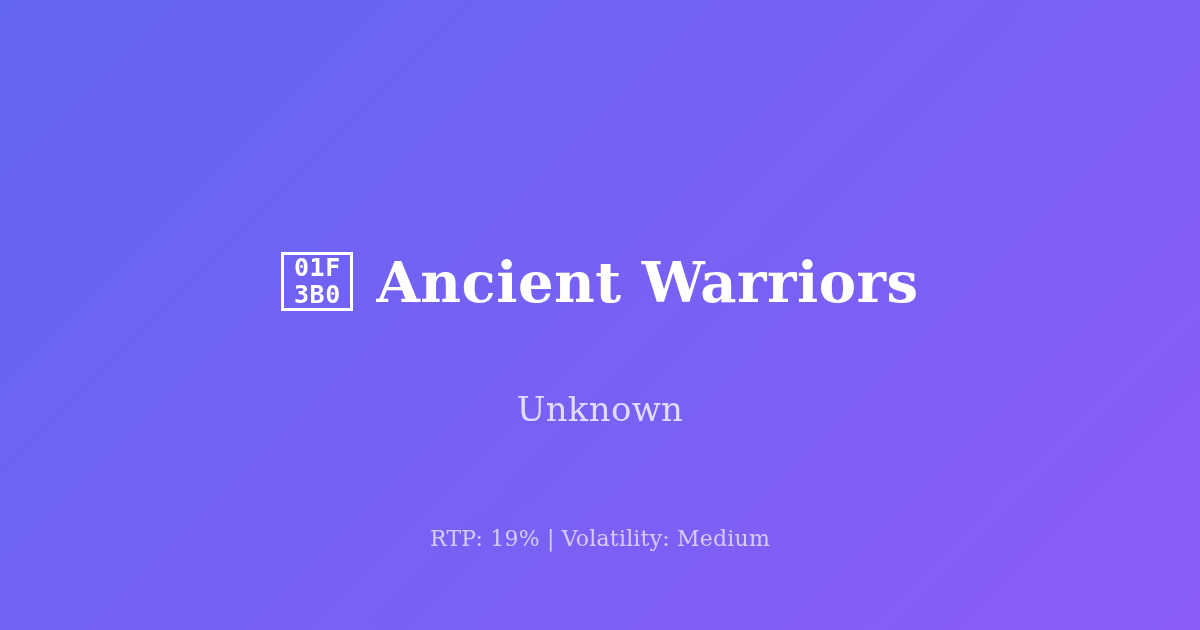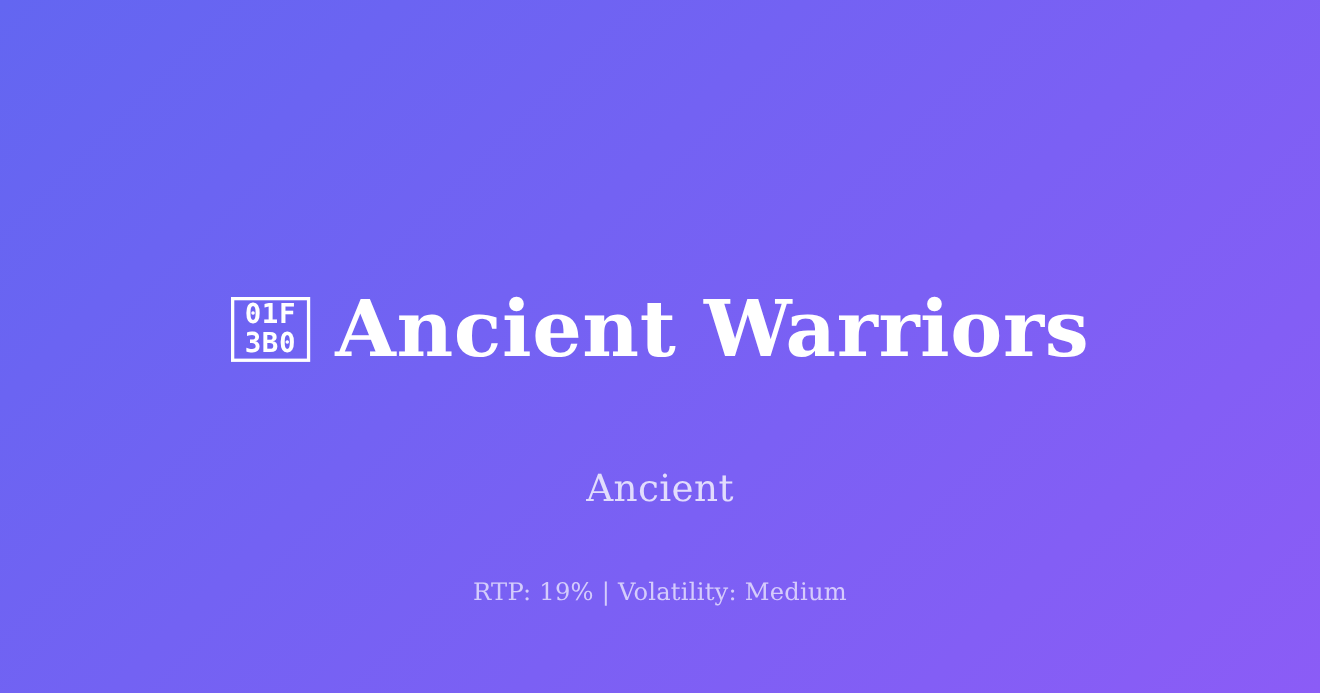--- a/index.html
+++ b/index.html
@@ -46,21 +46,21 @@
     gap: 23px;
     line-height: 1;
     white-space: nowrap;
   }
 
   
   .tofu-glyph {
     display: inline-flex;
     flex-direction: column;
     align-items: center;
-    justify-content: flex-start;
+    justify-content: space-between;
     box-sizing: border-box;
     width: 72px;
     height: 59px;
     border: 3px solid #ffffff;
     font-family: "DejaVu Sans Mono", "Liberation Mono", monospace;
     font-size: 25px;
     font-weight: 700;
     line-height: 26px;
     letter-spacing: 0.5px;
     color: #ffffff;
@@ -68,21 +68,21 @@
     flex: 0 0 auto;
   }
 
   .tofu-glyph .cp-row {
     display: block;
   }
 
   .game-title {
     font-family: "DejaVu Serif", "Liberation Serif", serif;
     font-weight: 700;
-    font-size: 71px;
+    font-size: 56px;
     color: #ffffff;
     letter-spacing: 0.5px;
     line-height: 1;
   }
 
   .game-subtitle {
     margin-top: 45px;
     font-family: "DejaVu Serif", "Liberation Serif", serif;
     font-weight: 400;
     font-size: 34px;
@@ -117,19 +117,19 @@
 
       <span class="tofu-glyph">
         <span class="cp-row">01F</span>
         <span class="cp-row">3B0</span>
       </span>
 
       <h1 class="game-title">Ancient Warriors</h1>
 
     </div>
 
-    <div class="game-subtitle">Ancient</div>
+    <div class="game-subtitle">Unknown</div>
 
   </div>
 
   <div class="game-meta">RTP: 19% | Volatility: Medium</div>
 
 </div>
 
 </body></html>

